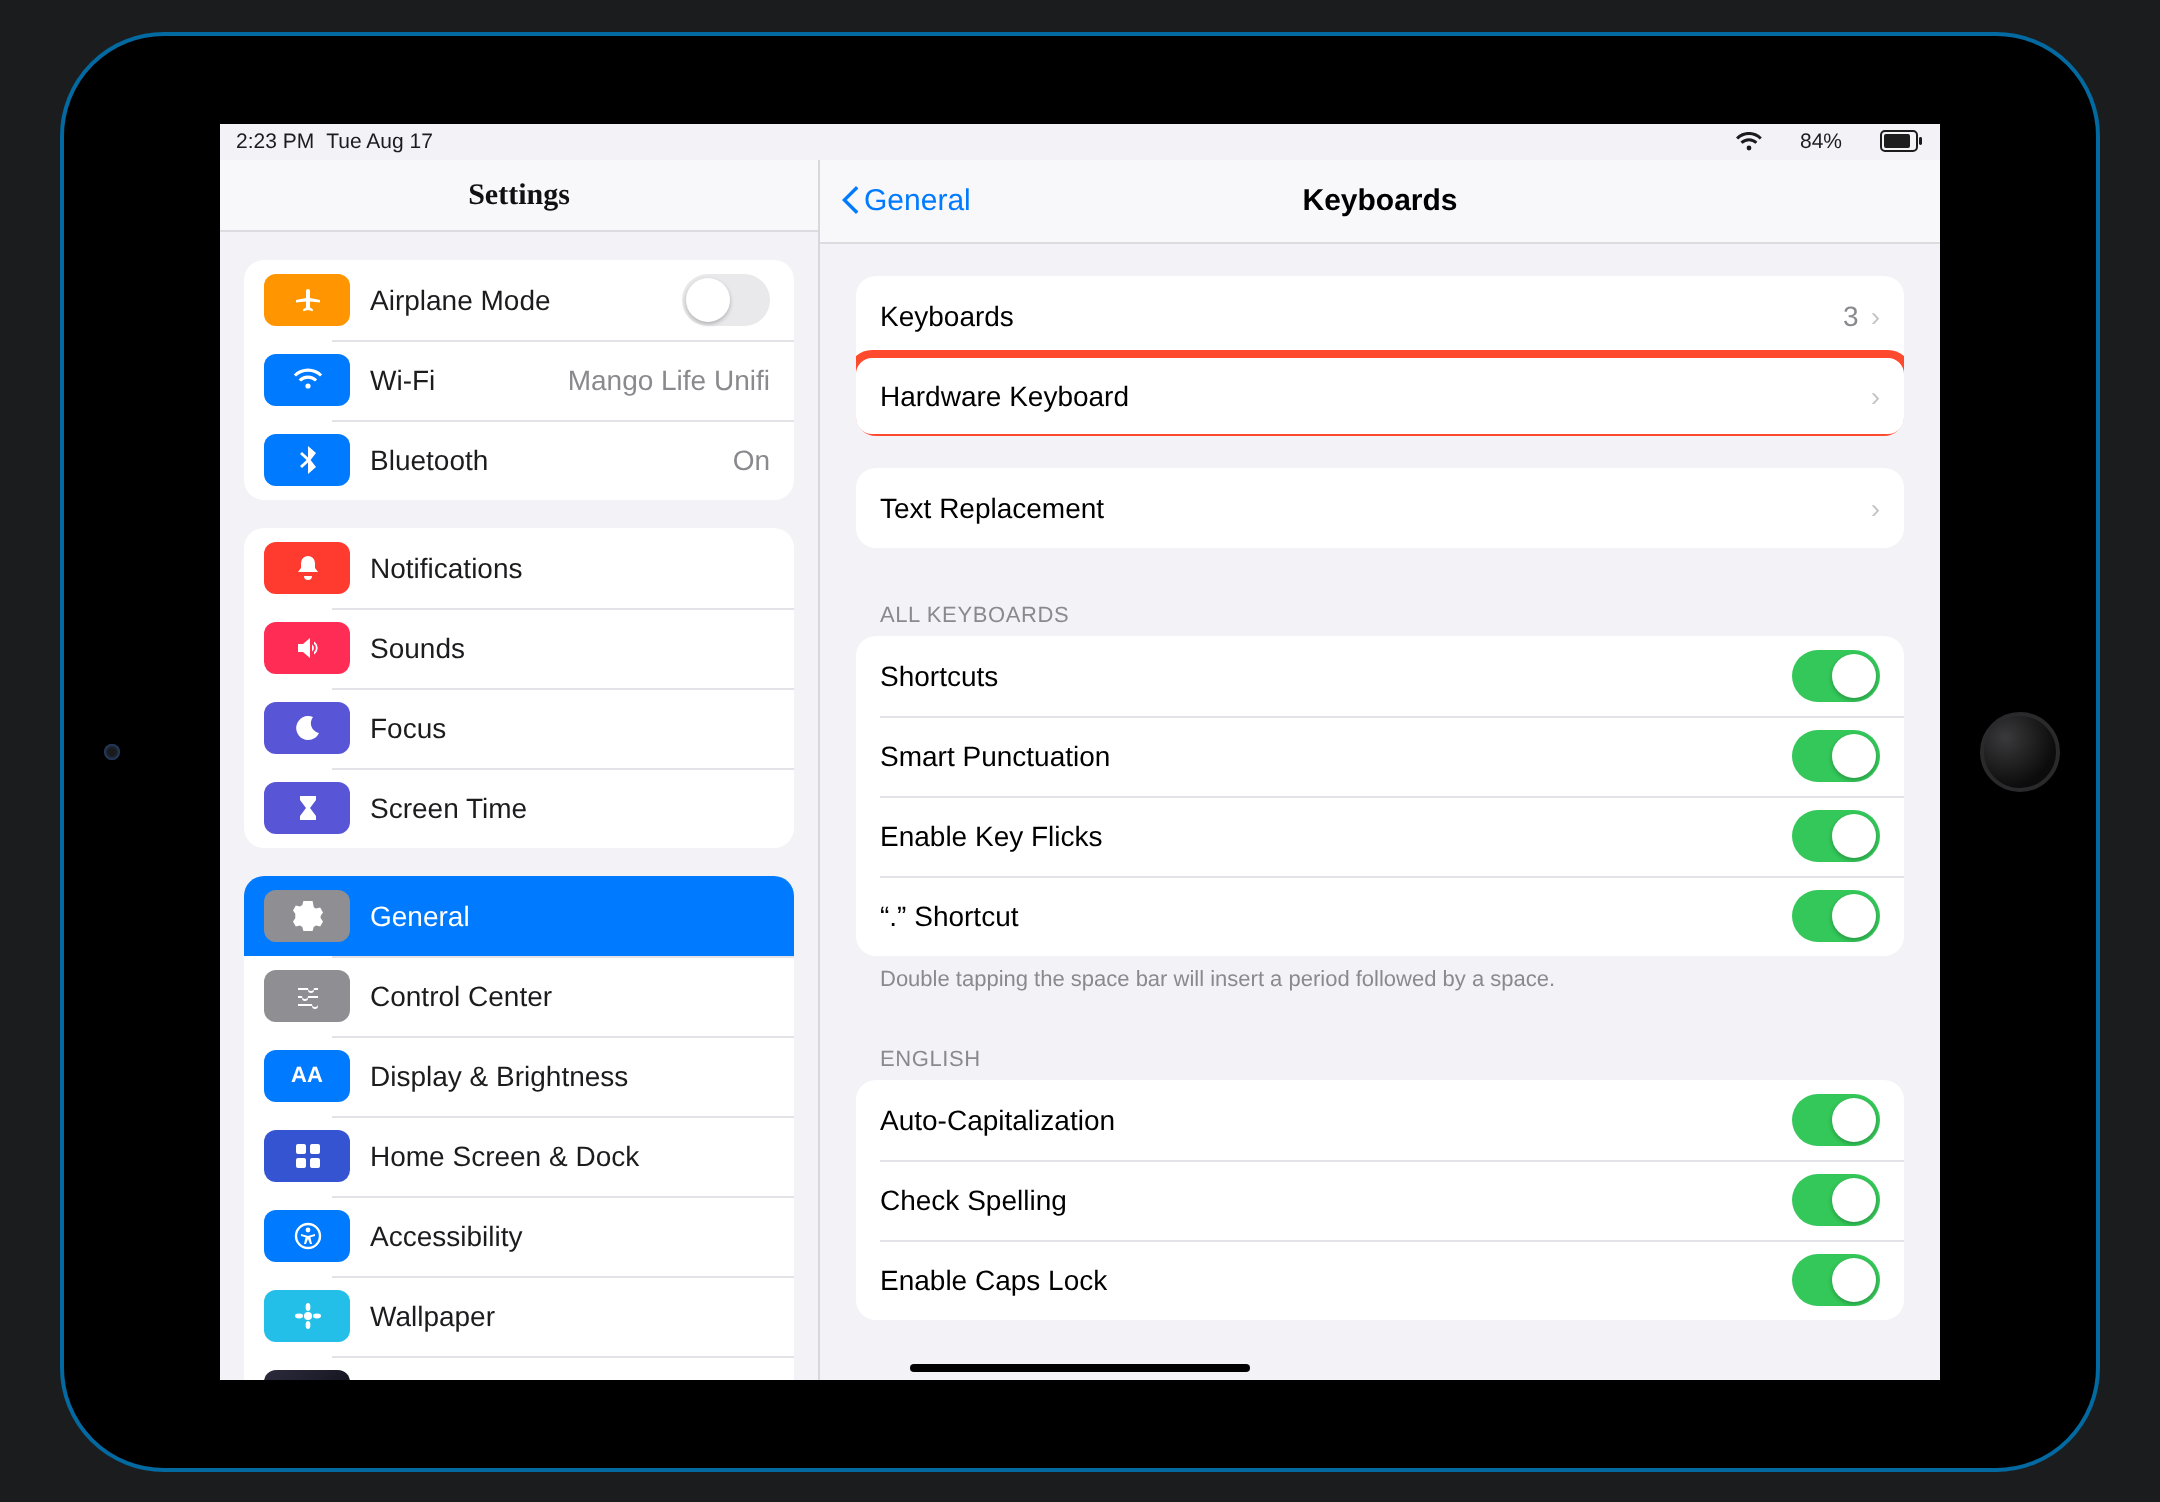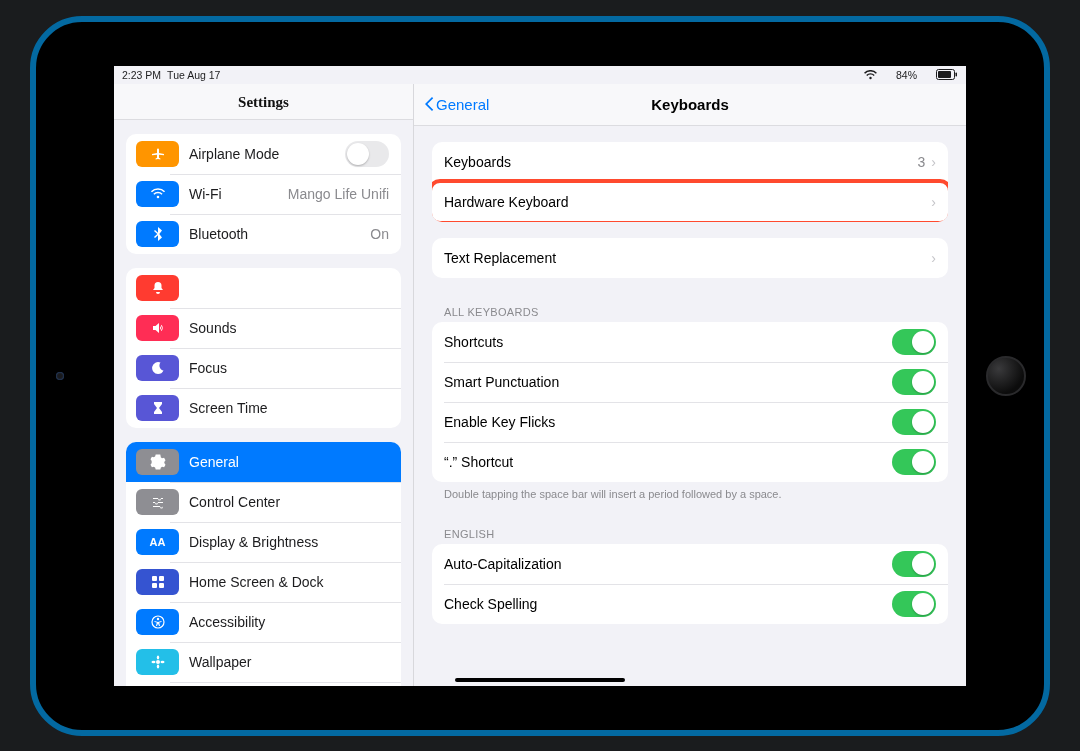--- a/index.html
+++ b/index.html
@@ -28,21 +28,21 @@
     justify-content: center;
     height: 751px;
     width: 1080px;
     overflow: hidden;
   }
   .device {
     width: 1020px;
     height: 720px;
     background: #000;
     border-radius: 52px;
-    border: 6px solid #0369a1;
+    border: 2px solid #0369a1;
     position: relative;
     display: flex;
     align-items: center;
     justify-content: center;
   }
   .home-button {
     position: absolute;
     right: 18px;
     top: 50%;
     transform: translateY(-50%);
@@ -276,20 +276,21 @@
             </div>
           </div>
 
           <div class="group">
             <div class="row">
               <div class="icon-box" style="background:#ff3b30">
                 <svg width="14" height="14" viewBox="0 0 14 14">
                     <path fill="#fff" d="M7 1a3.5 3.5 0 00-3.5 3.5V7L2 9h10l-1.5-2V4.5A3.5 3.5 0 007 1zm0 12a2 2 0 002-2H5a2 2 0 002 2z"></path>
                   </svg>
               </div>
+              <span class="sb-label">Notifications</span>
             </div>
             <div class="row">
               <div class="icon-box" style="background:#ff2d55">
                 <svg width="14" height="14" viewBox="0 0 14 14">
                     <path fill="#fff" d="M2 5v4h2.5L8 12V2L4.5 5H2zm8 2a2 2 0 00-1-1.7v3.4A2 2 0 0010 7zm1.8 0a3.8 3.8 0 00-1.8-3.2v1.2a2.6 2.6 0 010 4v1.2A3.8 3.8 0 0011.8 7z"></path>
                   </svg>
               </div>
               <span class="sb-label">Sounds</span>
             </div>
             <div class="row">
@@ -433,20 +434,24 @@
             <div class="section-header">ENGLISH</div>
             <div class="mgroup" style="margin-top:2px">
               <div class="mrow">
                 <span class="label">Auto-Capitalization</span>
                 <div class="switch on"></div>
               </div>
               <div class="mrow">
                 <span class="label">Check Spelling</span>
                 <div class="switch on"></div>
               </div>
+              <div class="mrow">
+                <span class="label">Enable Caps Lock</span>
+                <div class="switch on"></div>
+              </div>
             </div>
 
           </div>
         </div>
       </div>
 
       <div class="home-indicator"></div>
     </div>
   </div>
 </div>

